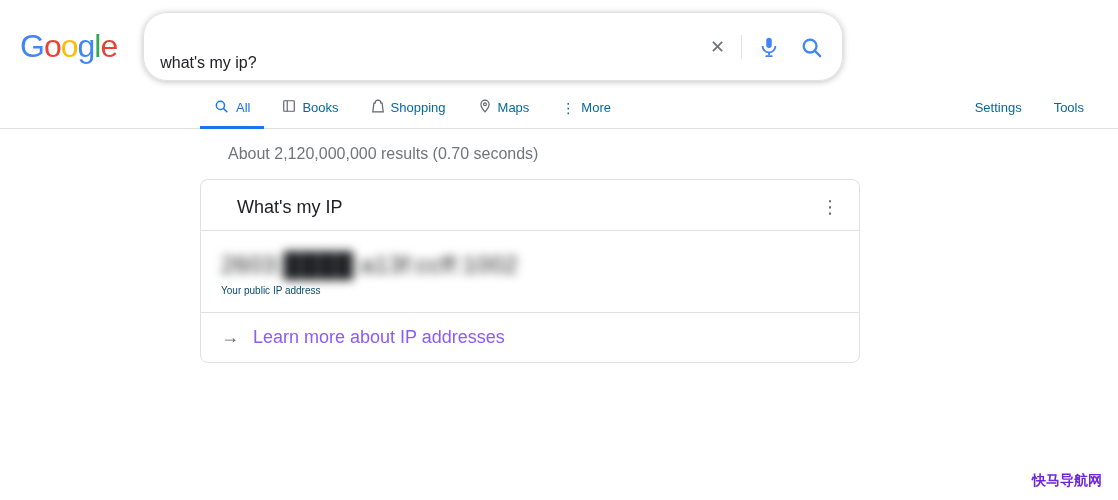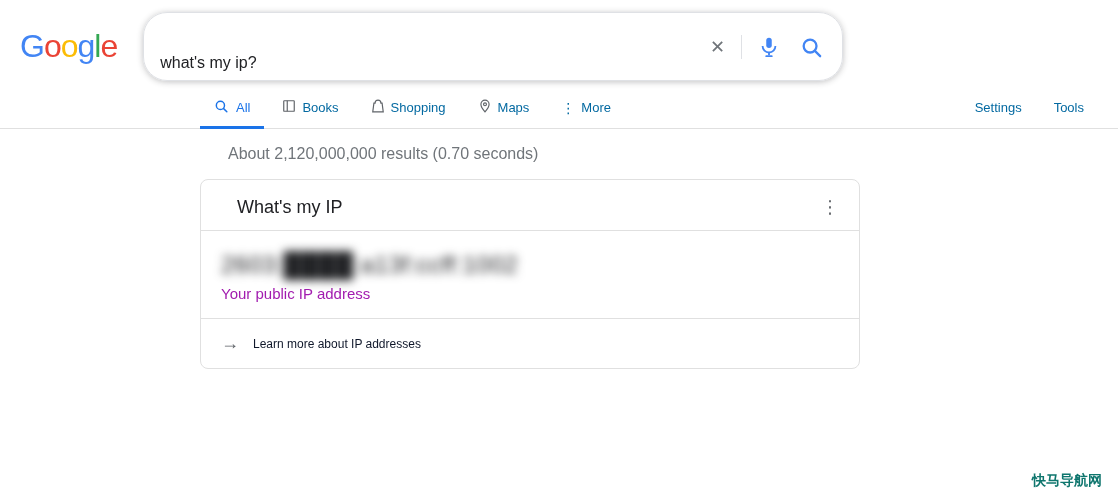--- a/index.html
+++ b/index.html
@@ -189,50 +189,50 @@
       font-size: 24px;
       color: #202124;
       font-weight: 400;
       letter-spacing: 0.5px;
       margin-bottom: 6px;
       filter: blur(5px);
       user-select: none;
     }
 
     .ip-label {
-      font-size: 15px;
-      color: #a21caf;
+      font-size: 10px;
+      color: #0c4a6e;
     }
 
     .card-learn-more {
       display: flex;
       align-items: center;
       gap: 14px;
       padding: 14px 20px;
       border-top: 1px solid #e0e0e0;
       cursor: pointer;
     }
 
     .arrow-icon {
       font-size: 18px;
       color: #5f6368;
     }
 
     .learn-more-text {
-      font-size: 12px;
-      color: #0f172a;
+      font-size: 18px;
+      color: #8b5cf6;
     }
 
     
     .watermark {
       position: fixed;
       bottom: 10px;
       right: 16px;
       font-size: 14px;
-      color: #0f766e;
+      color: #6d28d9;
       font-weight: bold;
     }
 
     
     .mic-g { fill: #4285F4; }
   </style>
 </head>
 <body>
 
 <div class="header">

